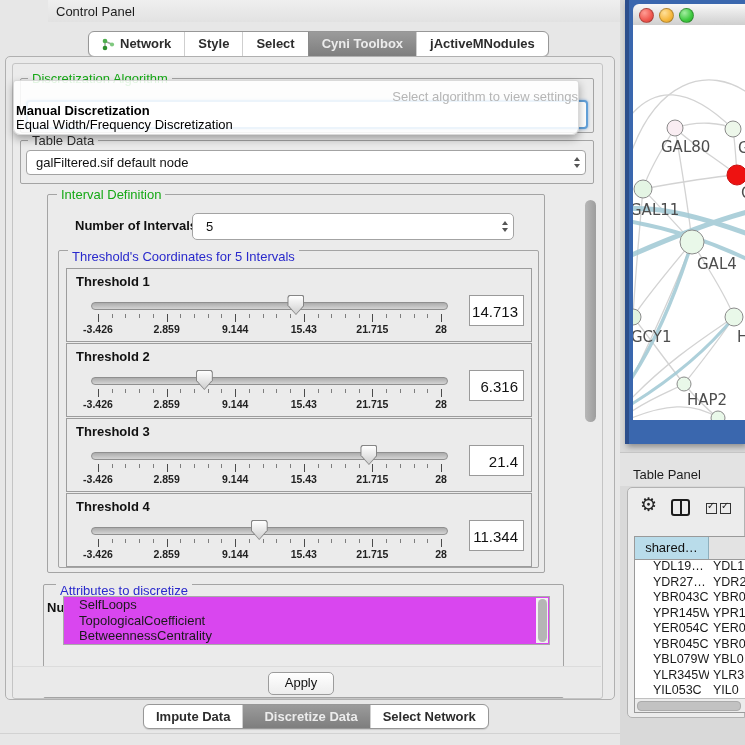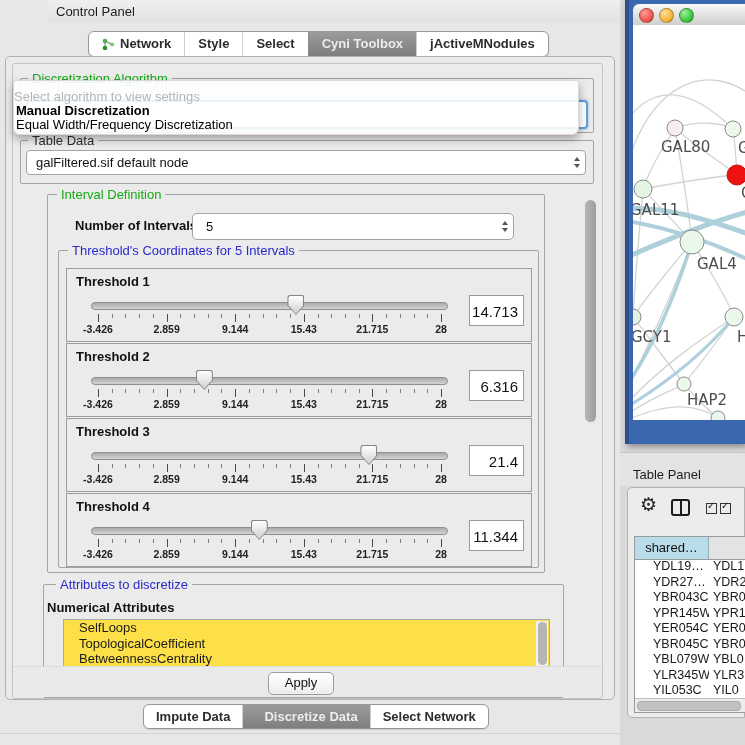--- a/index.html
+++ b/index.html
@@ -24,36 +24,36 @@
   .seg:first-child{border-left:none;}
   .seg.selected{background:linear-gradient(#9b9b9b,#7e7e7e);color:#ececec;border-left-color:#8a8a8a;}
   
   #content-panel{position:absolute;left:5px;top:56px;width:608px;height:642px;background:#eaeaea;
                  border:1px solid #b0b0b0;border-radius:5px;}
   #form-panel{position:absolute;left:12px;top:63px;width:589px;height:634px;background:#ebebeb;
               border:1px solid #c4c4c4;border-radius:3px;}
   .groupbox{position:absolute;border:1px solid #a4a4a4;border-radius:2px;}
   .grouptitle{position:absolute;font-size:13px;background:#ebebeb;padding:0 4px;white-space:nowrap;}
   .green{color:var(--green-title);}
-  .blue{color:var(--blue-title);}
+  .blue{color:var(--blue-title);margin-top:6px;}
   .dark{color:#2e2e2e;}
   
   .combo{position:absolute;background:#fff;border:1px solid #a3a3a3;border-radius:4px;
          font-size:13px;color:#111;display:flex;align-items:center;}
   .combo .val{padding-left:9px;flex:1;}
   .spin{width:16px;display:flex;flex-direction:column;align-items:center;justify-content:center;}
   .arr-up{width:0;height:0;border-left:3.5px solid transparent;border-right:3.5px solid transparent;border-bottom:4.5px solid #555;margin-bottom:2.5px;}
   .arr-dn{width:0;height:0;border-left:3.5px solid transparent;border-right:3.5px solid transparent;border-top:4.5px solid #555;}
   
   #algo-combo{left:26px;top:100px;width:558px;height:25px;border:2px solid #63a0d8;box-shadow:0 0 3px rgba(90,150,215,.7);}
   
   #algo-popup{position:absolute;left:13px;top:80px;width:564px;height:53px;z-index:60;
               background:rgba(255,255,255,0.88);border:1px solid rgba(150,150,150,.35);
               border-radius:3px 3px 7px 7px;box-shadow:0 4px 9px rgba(0,0,0,.32);}
-  #popup-hint{position:absolute;left:0;right:0;top:8px;text-align:left;font-size:13px;color:#b5b5b5;}
+  #popup-hint{position:absolute;left:0;right:0;top:8px;text-align:right;font-size:13px;color:#b5b5b5;}
   .popup-opt{position:absolute;left:2px;font-size:13px;color:#000;white-space:nowrap;}
   #popup-opt0{top:22px;font-weight:bold;}
   #popup-opt1{top:36px;}
   
   #main-scroll{position:absolute;left:585px;top:200px;width:11px;height:222px;border-radius:6px;
                background:linear-gradient(90deg,#b7b7b7,#9d9d9d);}
   
   #noi-label{position:absolute;left:75px;top:218px;font-size:13px;font-weight:bold;color:#111;}
   
   .threshold-box{position:absolute;left:66px;width:464px;height:72px;border:1px solid #9c9c9c;background:#ebebeb;}
@@ -65,21 +65,21 @@
   .thumb .inner{position:absolute;left:1px;top:1px;width:15px;height:18px;background:linear-gradient(#ffffff,#cfcfcf);
          clip-path:polygon(8% 0,92% 0,100% 10%,100% 52%,50% 100%,0 52%,0 10%);}
   .ticks{position:absolute;left:0;top:0;width:100%;height:100%;}
   .tick{position:absolute;top:45px;width:1px;height:4px;background:#7d7d7d;}
   .tick.major{height:8px;background:#4a4a4a;}
   .tick-labels span{position:absolute;top:54px;transform:translateX(-50%);font-size:10.5px;font-weight:bold;color:#222;white-space:nowrap;}
   .value-box{position:absolute;left:402px;top:26px;width:55px;height:31px;background:#fff;border:1px solid #9a9a9a;
              font-size:15px;color:#111;text-align:right;line-height:31px;padding-right:5px;box-sizing:border-box;}
   
   #attr-sub{position:absolute;left:47px;top:600px;font-size:13px;font-weight:bold;color:#111;}
-  #attr-list{position:absolute;left:63px;top:619px;width:485px;height:47px;background:#fde047;border:1px solid #a9a9a9;overflow:hidden;}
+  #attr-list{position:absolute;left:63px;top:596px;width:485px;height:47px;background:#d946ef;border:1px solid #a9a9a9;overflow:hidden;}
   .attr-item{font-size:13px;color:#1a1a1a;padding-left:15px;line-height:15.5px;white-space:nowrap;}
   #attr-scroll{position:absolute;right:1px;top:1px;width:12px;height:45px;background:#f1f1f1;}
   #attr-scroll .sthumb{position:absolute;left:1.5px;top:1px;width:9px;height:43px;border-radius:5px;background:#b5b5b5;}
   
   #apply-strip{position:absolute;left:13px;top:666px;width:588px;height:30px;background:#eaeaea;border-top:1px solid #dcdcdc;}
   #apply-btn{position:absolute;left:255px;top:5px;width:64px;height:21px;background:linear-gradient(#ffffff,#ededed);
              border:1px solid #9c9c9c;border-radius:5px;font-size:13px;color:#111;text-align:center;line-height:20px;}
   
   #bottom-tabs{position:absolute;left:143px;top:704px;height:23px;display:inline-flex;background:#fff;
                border:1px solid #979797;border-radius:6px;overflow:hidden;box-shadow:0 1px 1px rgba(0,0,0,.12);}

